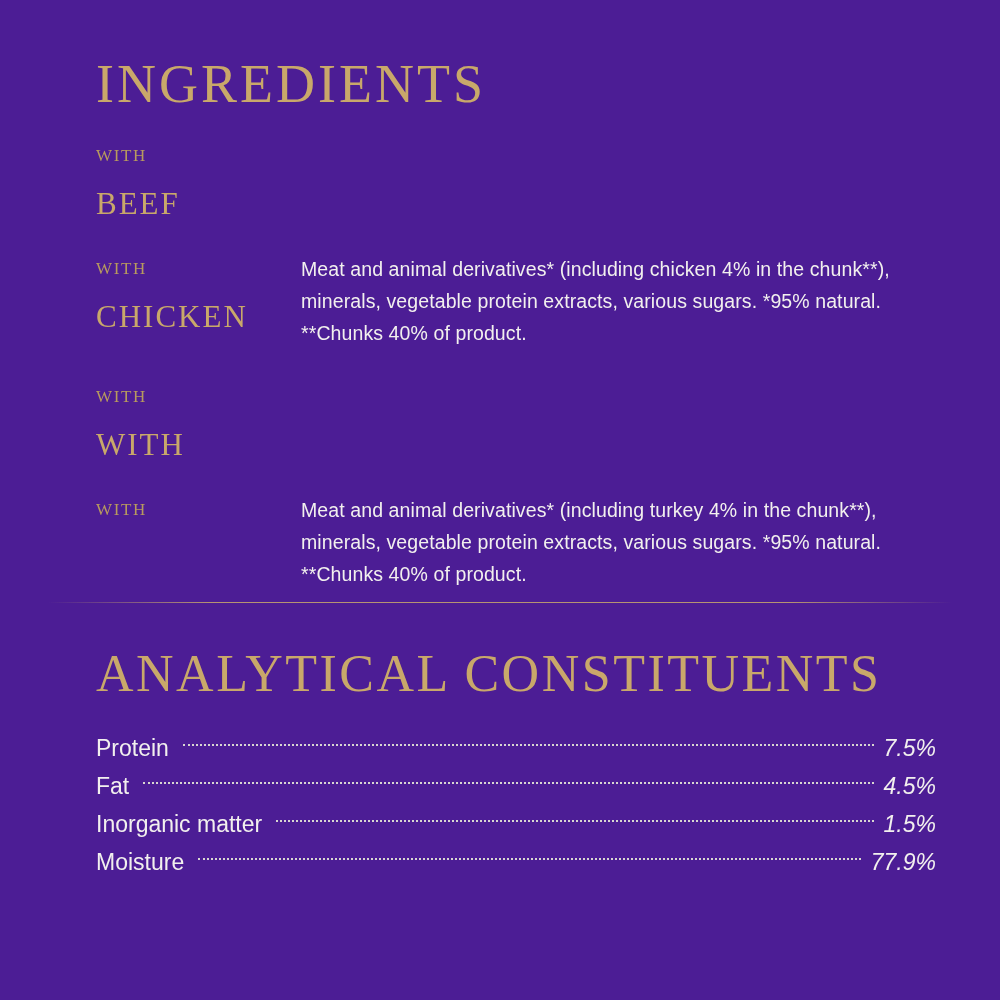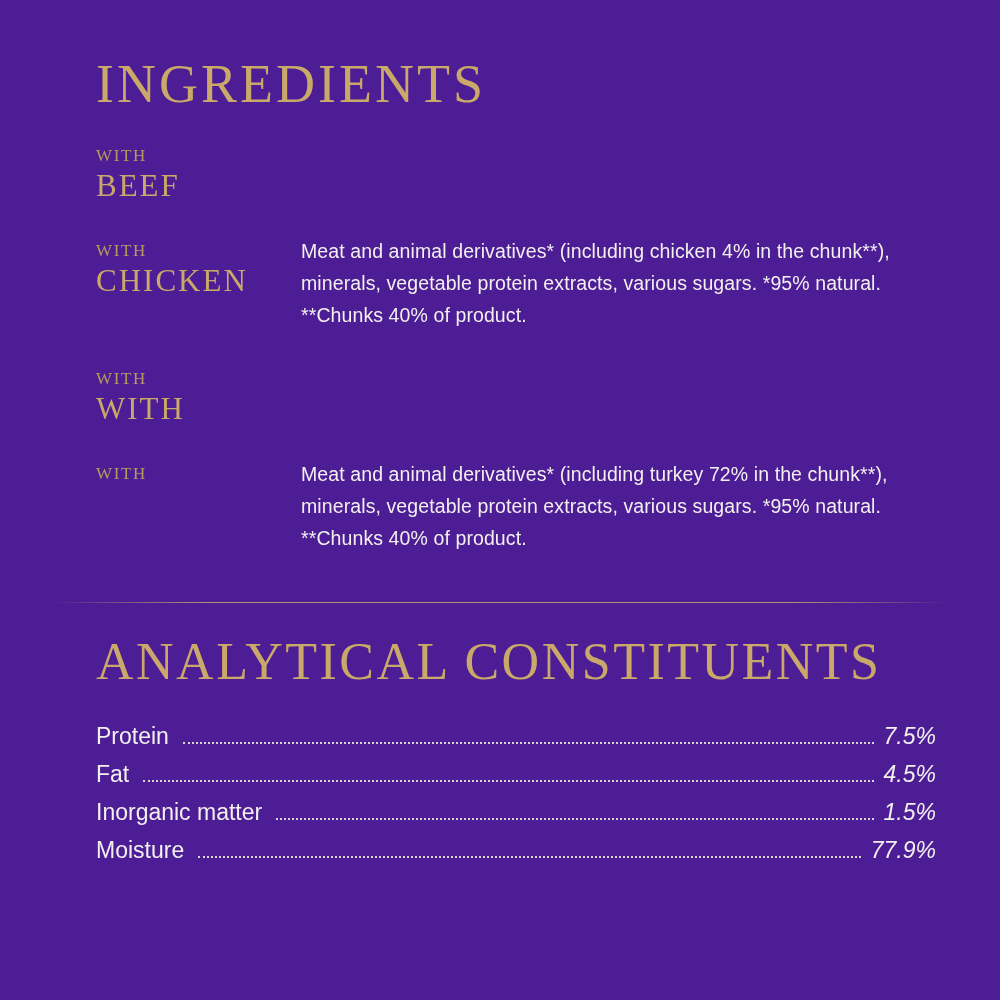--- a/index.html
+++ b/index.html
@@ -63,21 +63,21 @@
     letter-spacing: 1.6px;
     line-height: 1.25;
   }
 
   .variant-name {
     font-family: "Liberation Serif", serif;
     color: #c9a86a;
     font-size: 31px;
     letter-spacing: 2px;
     line-height: 1.2;
-    margin-top: 1px;
+    margin-top: 19px;
   }
 
   .ingredient-text {
     flex: 1;
     font-size: 19.5px;
     line-height: 1.64;
     color: #f2f0ee;
     letter-spacing: 0.1px;
     padding-top: 2px;
   }
@@ -99,27 +99,27 @@
     top: 632px;
     width: 840px;
   }
 
   .analytical-title {
     font-family: "Liberation Serif", serif;
     color: #c9a86a;
     font-size: 52px;
     letter-spacing: 2.5px;
     font-weight: 400;
-    margin: 0 0 34px 0;
+    margin: 12px 0 34px 0;
     white-space: nowrap;
   }
 
   .constituent-row {
     display: flex;
-    align-items: flex-end;
+    align-items: center;
     font-size: 23px;
     color: #f2f0ee;
     line-height: 1.0;
     margin-bottom: 15px;
   }
 
   .constituent-label {
     white-space: nowrap;
   }
 
@@ -165,21 +165,21 @@
       <div class="variant-block">
         <div class="variant-with">WITH</div>
         <div class="variant-name">WITH</div>
       </div>
     </div>
 
     <div class="ingredient-row">
       <div class="variant-block">
         <div class="variant-with">WITH</div>
       </div>
-      <div class="ingredient-text">Meat and animal derivatives* (including turkey 72% in the chunk**), minerals, vegetable protein extracts, various sugars. *95% natural. **Chunks 40% of product.</div>
+      <div class="ingredient-text">Meat and animal derivatives* (including turkey 4% in the chunk**), minerals, vegetable protein extracts, various sugars. *95% natural. **Chunks 40% of product.</div>
     </div>
   </section>
 
   <div class="divider"></div>
 
   <section class="analytical-section">
     <h1 class="analytical-title">ANALYTICAL CONSTITUENTS</h1>
 
     <div class="constituent-row">
       <span class="constituent-label">Protein</span>

